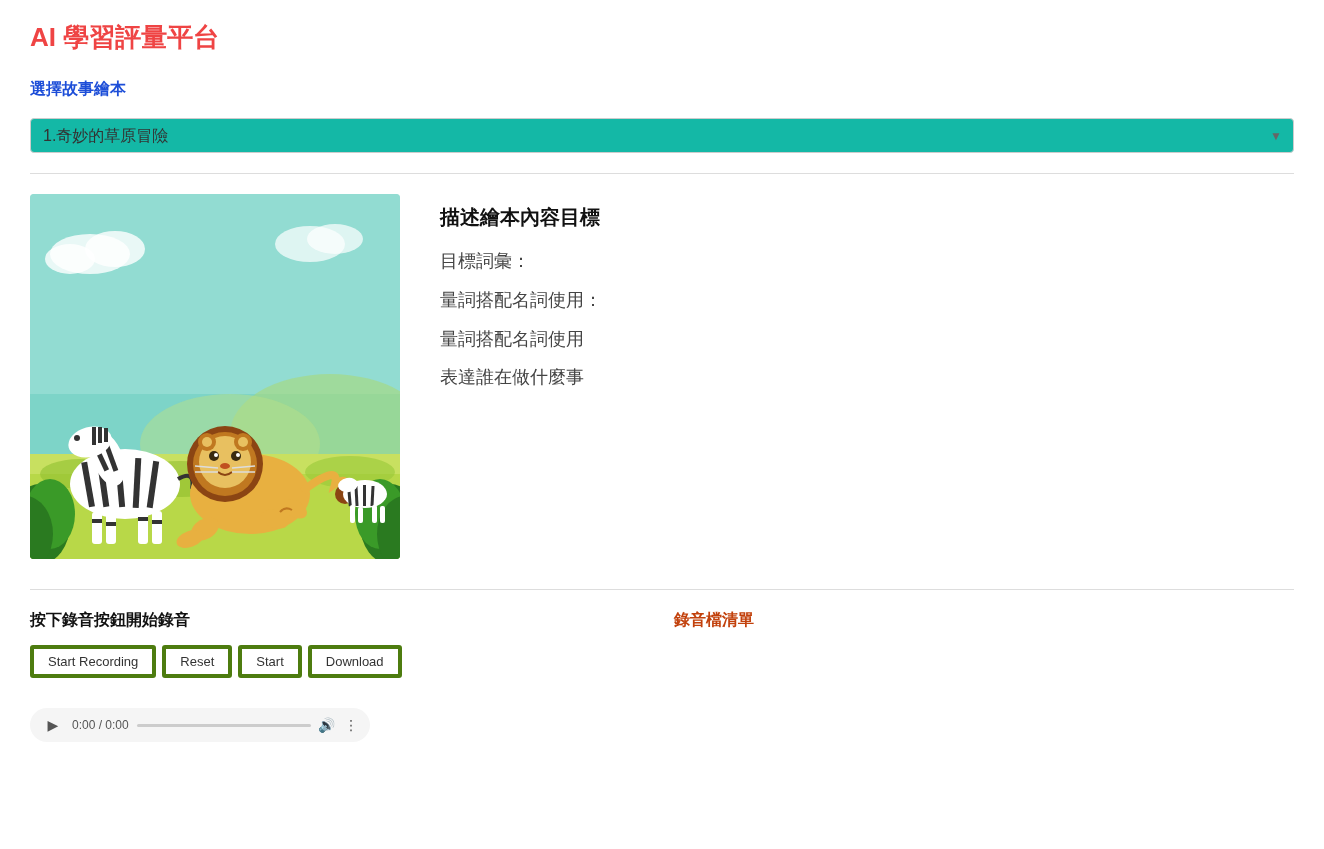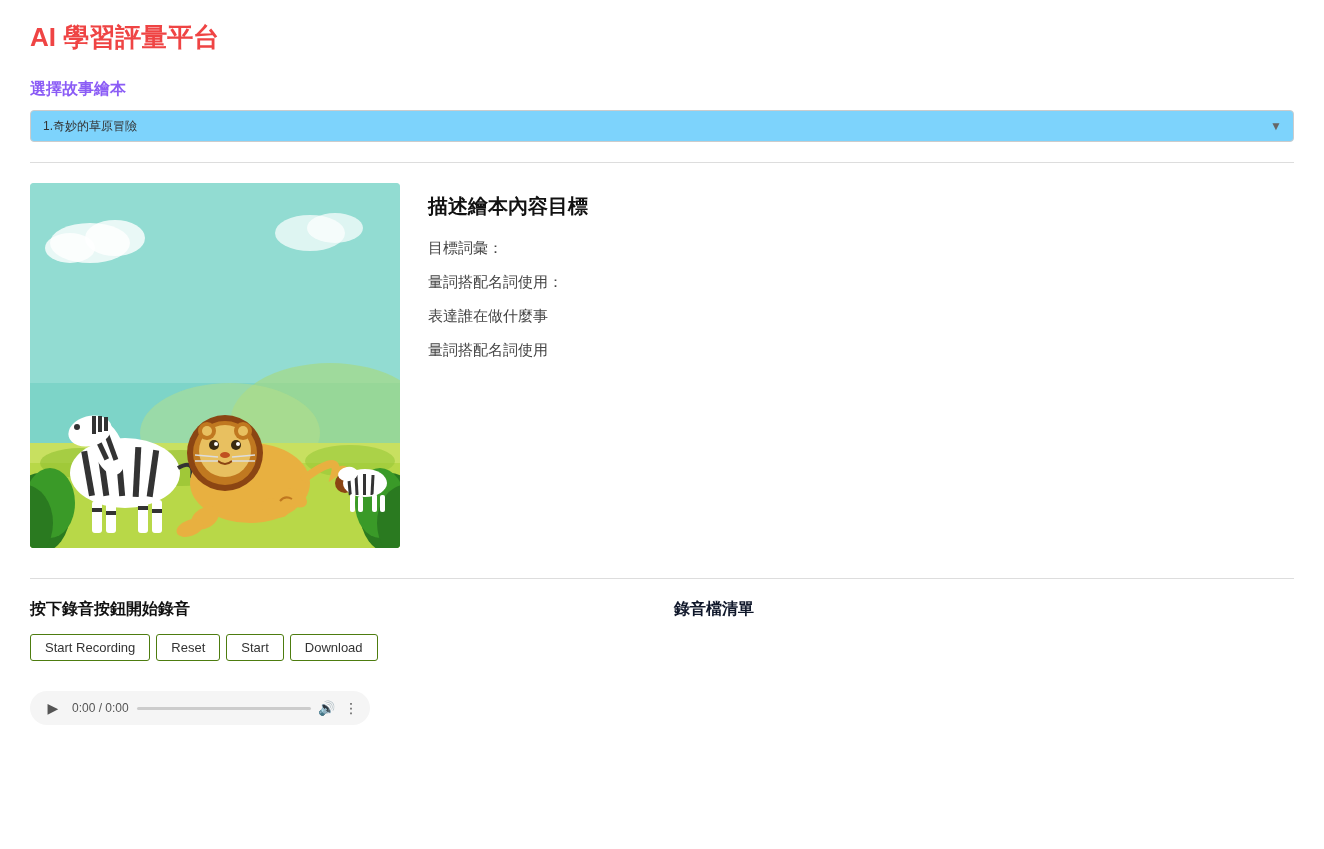--- a/index.html
+++ b/index.html
@@ -21,36 +21,36 @@
     .page-title {
       font-size: 26px;
       font-weight: bold;
       margin-bottom: 24px;
       color: #ef4444;
     }
 
     .section-label {
       font-size: 16px;
       font-weight: 600;
-      margin-bottom: 10px;
-      color: #8b5cf6;
+      margin-bottom: 18px;
+      color: #1d4ed8;
     }
 
     .dropdown-wrapper {
       position: relative;
       margin-bottom: 20px;
     }
 
     .dropdown-select {
       width: 100%;
       padding: 8px 36px 8px 12px;
       border: 1px solid #ccc;
       border-radius: 4px;
-      background: #7dd3fc;
-      font-size: 12px;
+      background: #14b8a6;
+      font-size: 16px;
       color: #333;
       appearance: none;
       -webkit-appearance: none;
       cursor: pointer;
     }
 
     .dropdown-arrow {
       position: absolute;
       right: 12px;
       top: 50%;
@@ -61,21 +61,21 @@
     }
 
     .divider {
       border: none;
       border-top: 1px solid #ddd;
       margin: 10px 0 20px 0;
     }
 
     .content-section {
       display: flex;
-      gap: 28px;
+      gap: 40px;
       margin-bottom: 30px;
     }
 
     .book-image-container {
       width: 370px;
       flex-shrink: 0;
       height: 365px;
     }
 
     .book-image-svg {
@@ -92,21 +92,21 @@
     }
 
     .description-title {
       font-size: 20px;
       font-weight: bold;
       margin-bottom: 16px;
       color: #111;
     }
 
     .description-item {
-      font-size: 15px;
+      font-size: 18px;
       color: #444;
       margin-bottom: 10px;
       line-height: 1.6;
     }
 
     .divider2 {
       border: none;
       border-top: 1px solid #ddd;
       margin: 10px 0 20px 0;
     }
@@ -127,33 +127,33 @@
     .recording-instruction {
       font-size: 16px;
       font-weight: 600;
       margin-bottom: 14px;
       color: #111;
     }
 
     .recording-list-title {
       font-size: 16px;
       font-weight: 600;
-      color: #0f172a;
+      color: #c2410c;
     }
 
     .btn-group {
       display: flex;
       gap: 6px;
       margin-bottom: 30px;
     }
 
     .btn {
       padding: 5px 14px;
       font-size: 13px;
-      border: 1px solid #4d7c0f;
+      border: 4px solid #4d7c0f;
       border-radius: 3px;
       background: #fff;
       cursor: pointer;
       color: #333;
     }
 
     .audio-player-wrapper {
       margin-top: 20px;
       display: flex;
       align-items: center;
@@ -342,22 +342,22 @@
       <rect x="328" y="313" width="5" height="16" fill="white" rx="2"></rect>
       <rect x="342" y="311" width="5" height="18" fill="white" rx="2"></rect>
       <rect x="350" y="312" width="5" height="17" fill="white" rx="2"></rect>
     </svg>
   </div>
 
   <div class="description-panel">
     <div class="description-title">描述繪本內容目標</div>
     <div class="description-item">目標詞彙：</div>
     <div class="description-item">量詞搭配名詞使用：</div>
+    <div class="description-item">量詞搭配名詞使用</div>
     <div class="description-item">表達誰在做什麼事</div>
-    <div class="description-item">量詞搭配名詞使用</div>
   </div>
 </div>
 
 <hr class="divider2">
 
 <div class="recording-section">
   <div class="recording-left">
     <div class="recording-instruction">按下錄音按鈕開始錄音</div>
 
     <div class="btn-group">

